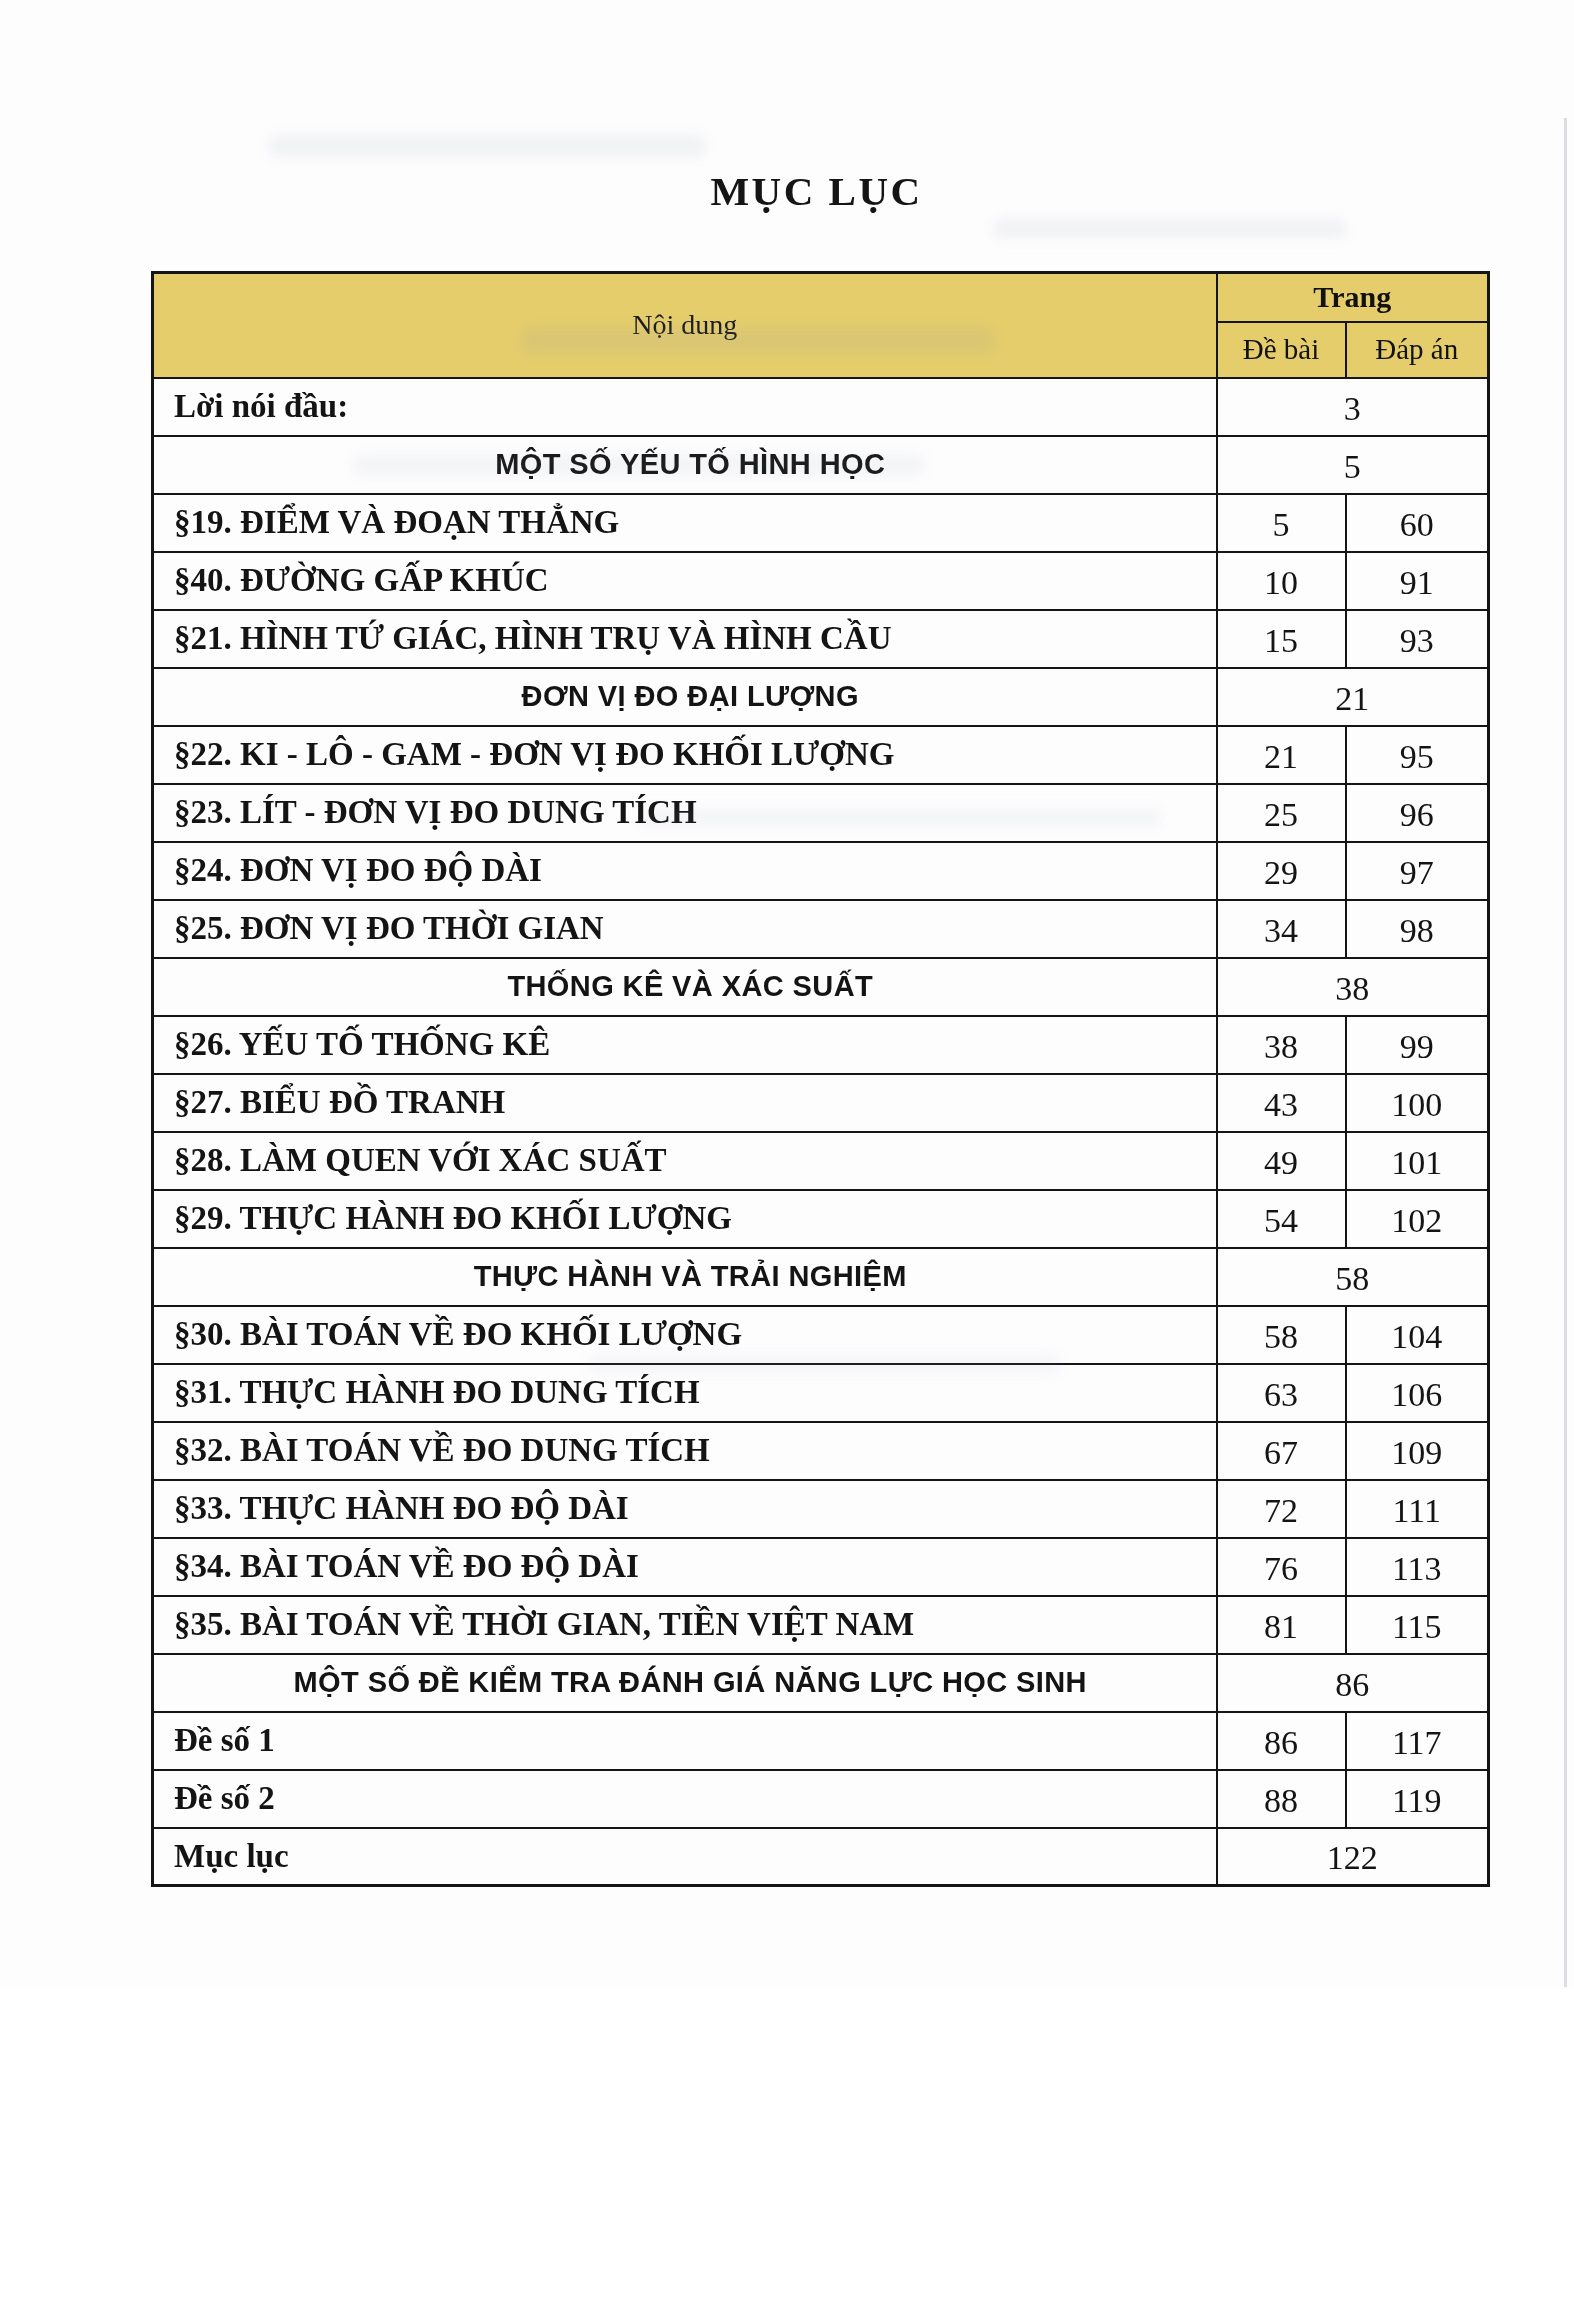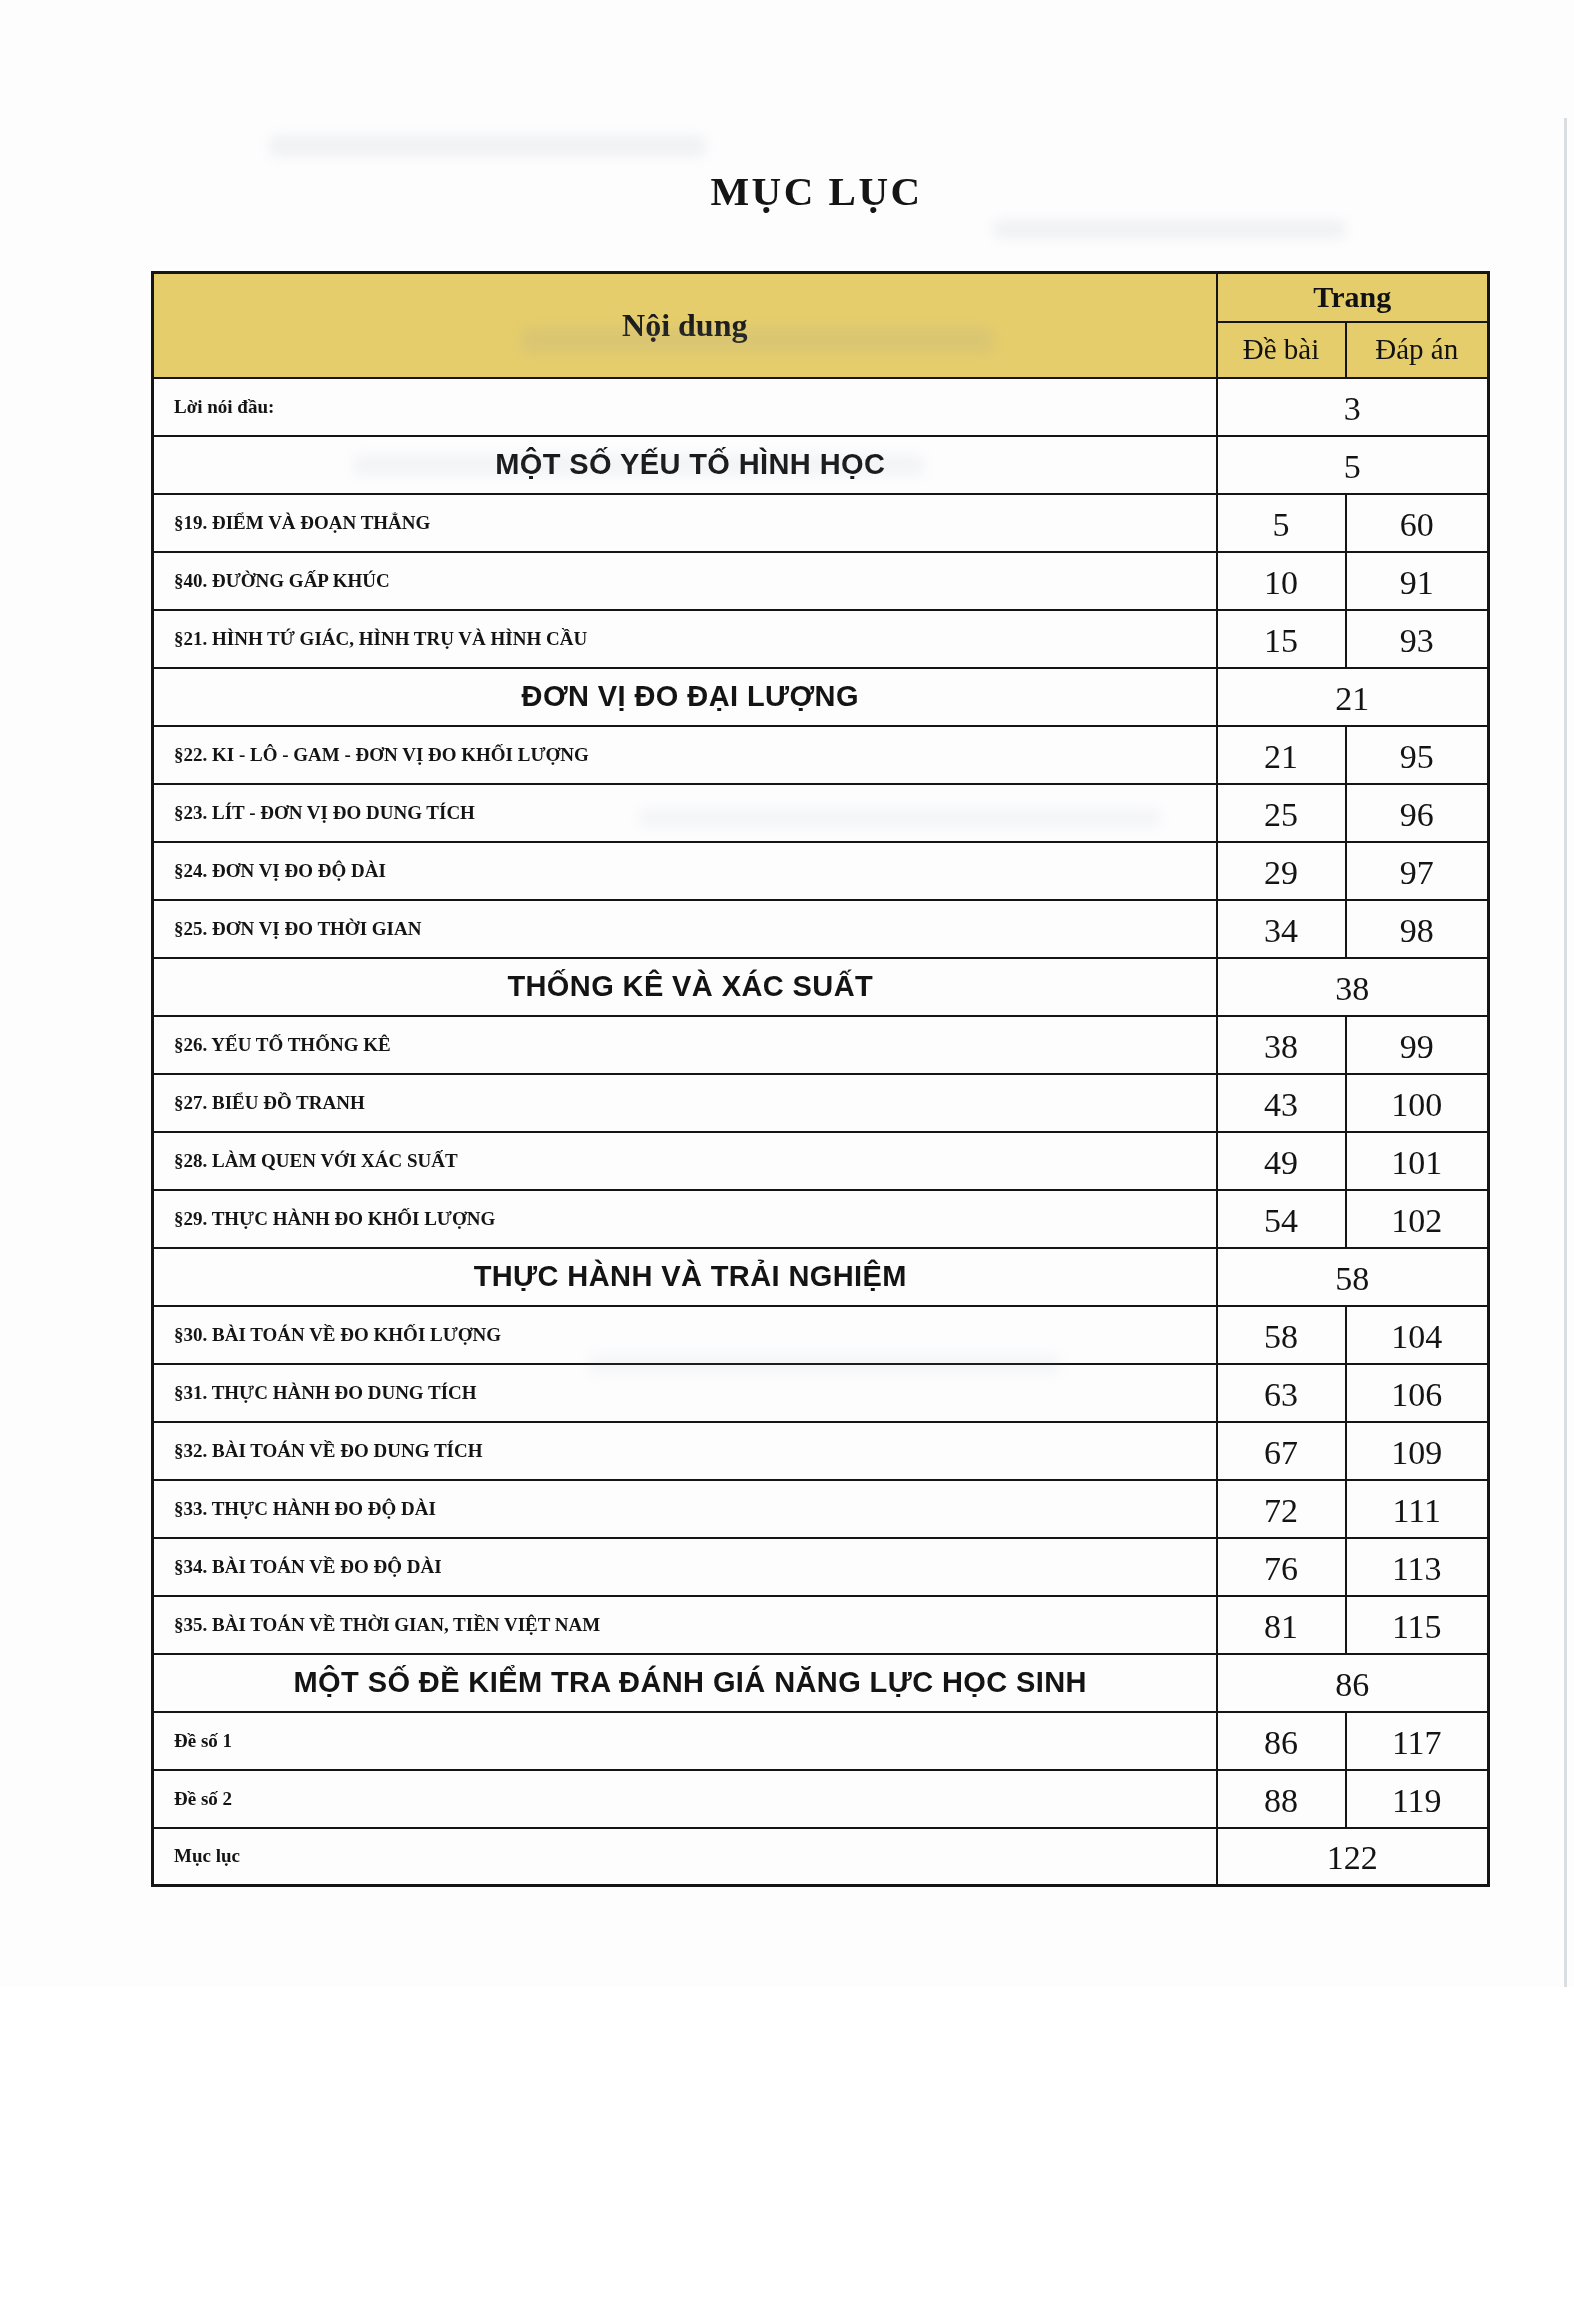--- a/index.html
+++ b/index.html
@@ -40,32 +40,32 @@
     overflow: hidden;
   }
   col.c-label { width: 1064px; }
   col.c-debai { width: 129px; }
   col.c-dapan { width: 143px; }
 
   thead th { background: var(--header-bg, #e5cd6c); }
   tr.h-row-1 { height: 49px; }
   tr.h-row-2 { height: 56px; }
   th.h-content {
-    font-size: 32px; font-weight: 700; text-align: center;
+    font-size: 28px; font-weight: 400; text-align: center;
     color: #1a1a1a;
   }
   th.h-trang { font-size: 30px; font-weight: 700; text-align: center; }
   th.h-sub   { font-size: 29px; font-weight: 400; text-align: center; }
 
   tbody tr { height: 58px; }
   td.cell-label {
     text-align: left;
     padding-left: 20px;
     font-weight: 700;
-    font-size: 19px;
+    font-size: 33px;
     color: #141414;
     white-space: nowrap;
   }
   tr.row-section td.cell-label {
     text-align: center;
     padding-left: 12px;
     font-family: "Liberation Sans", sans-serif;
     font-size: 29px;
     letter-spacing: 0.4px;
   }

